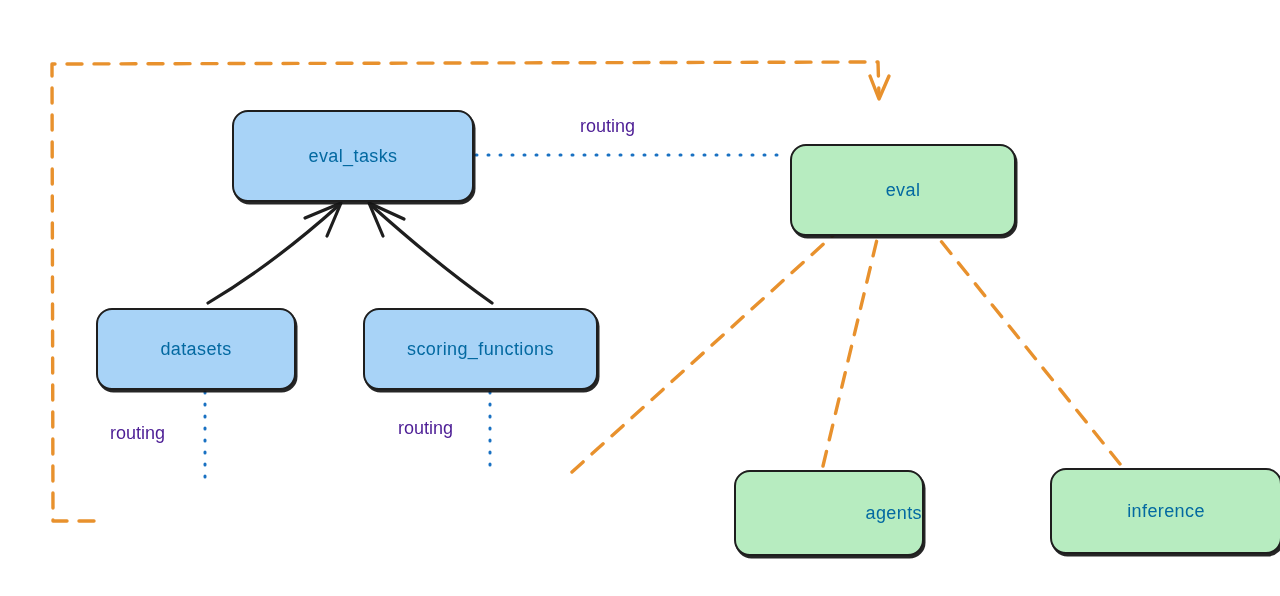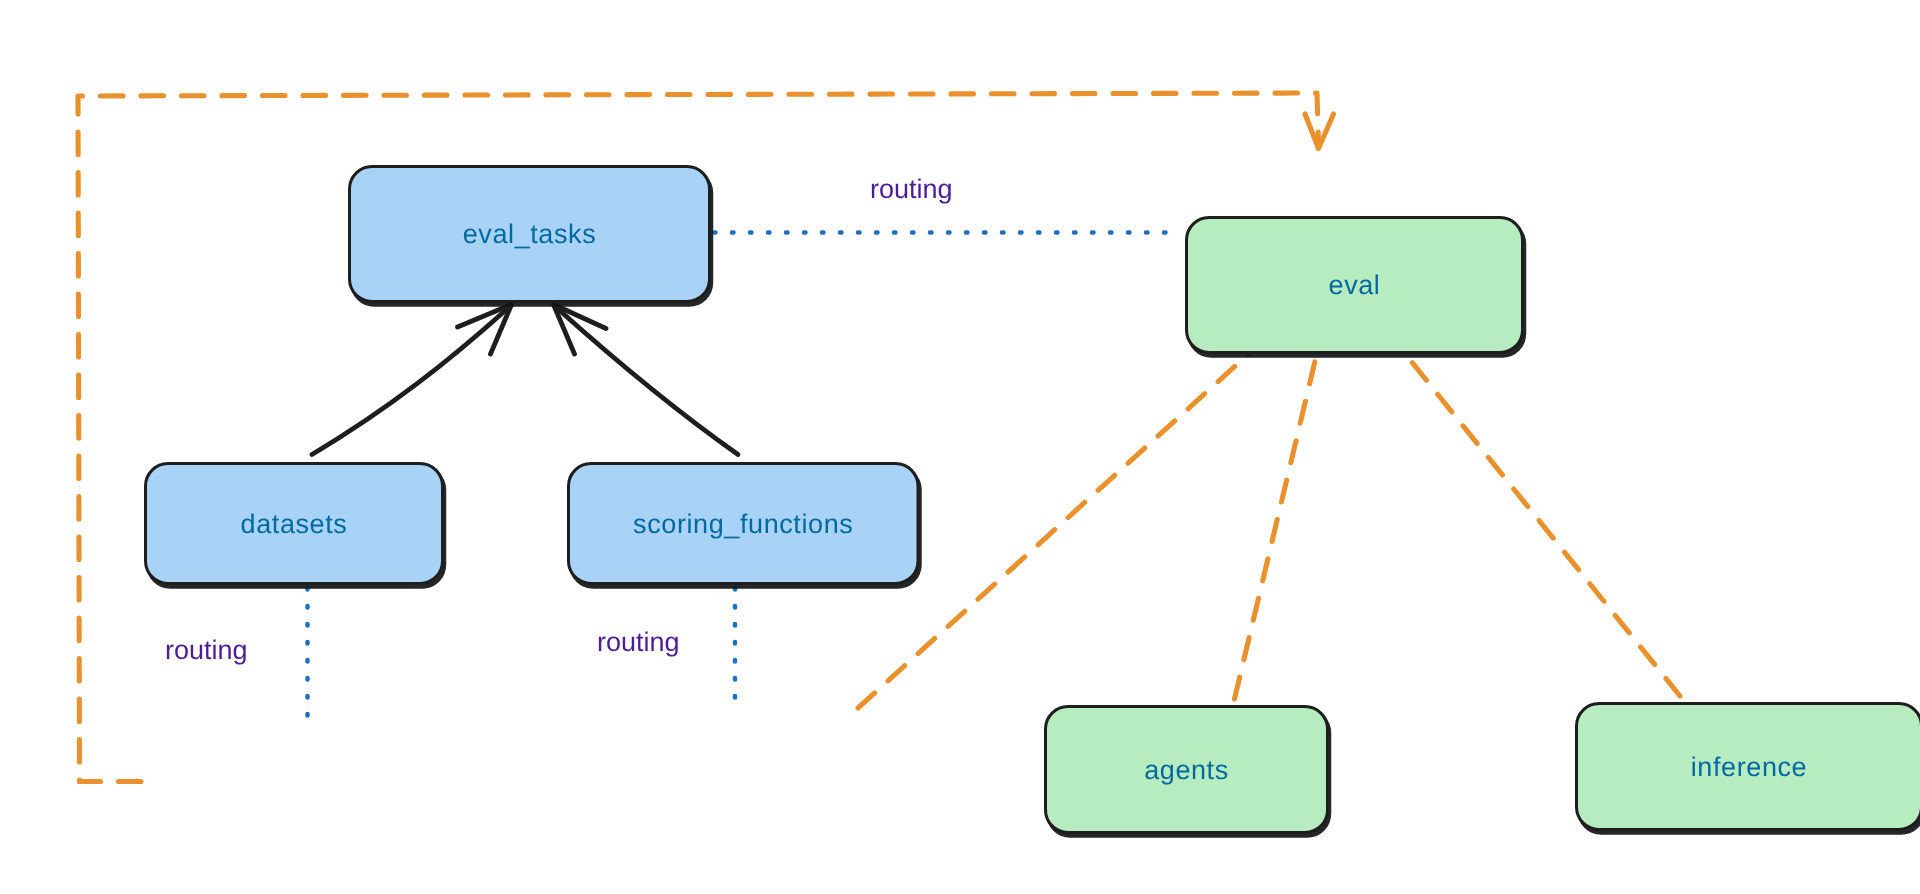--- a/index.html
+++ b/index.html
@@ -113,27 +113,27 @@
   </div>
 
   <div class="node provider" style="left:790px; top:108px; width:226px; height:92px;margin-top:36px;">
     <span class="node-label">eval</span>
   </div>
 
   <div class="node api" style="left:96px; top:308px; width:200px; height:82px;">
     <span class="node-label">datasets</span>
   </div>
 
-  <div class="node api" style="left:378px; top:308px; width:235px; height:82px;">
+  <div class="node api" style="left:363px; top:308px; width:235px; height:82px;">
     <span class="node-label">scoring_functions</span>
   </div>
 
 
 
-  <div class="node provider" style="left:696px; top:470px; width:190px; height:86px;">
+  <div class="node provider" style="left:734px; top:470px; width:190px; height:86px;justify-content:flex-end;">
     <span class="node-label">agents</span>
   </div>
 
   <div class="node provider" style="left:1026px; top:468px; width:232px; height:86px;margin-left:24px;">
     <span class="node-label">inference</span>
   </div>
 
   <div class="edge-label" style="left:580px; top:116px;">routing</div>
 
   <div class="edge-label" style="left:110px; top:423px;">routing</div>

